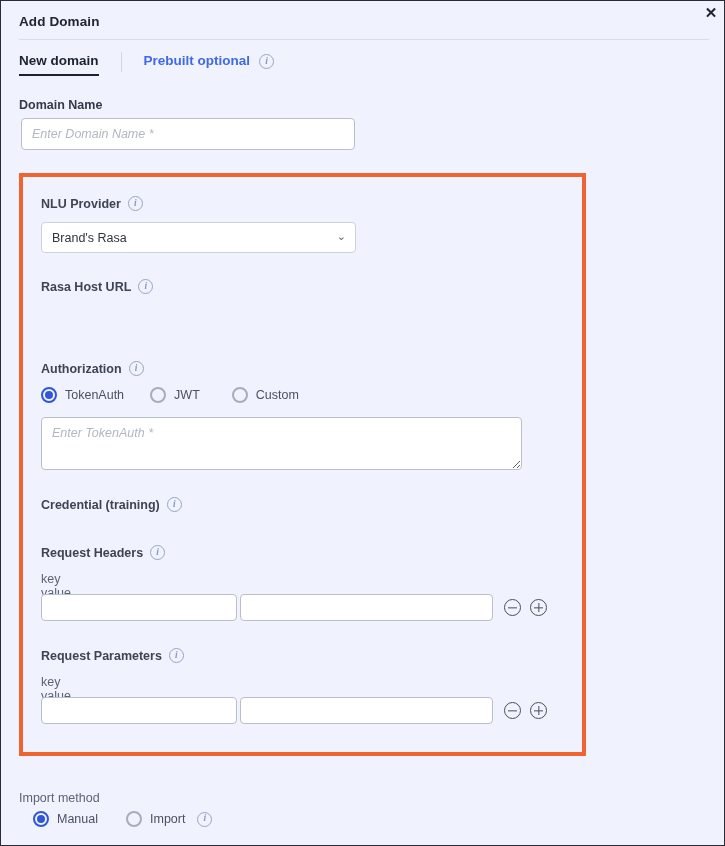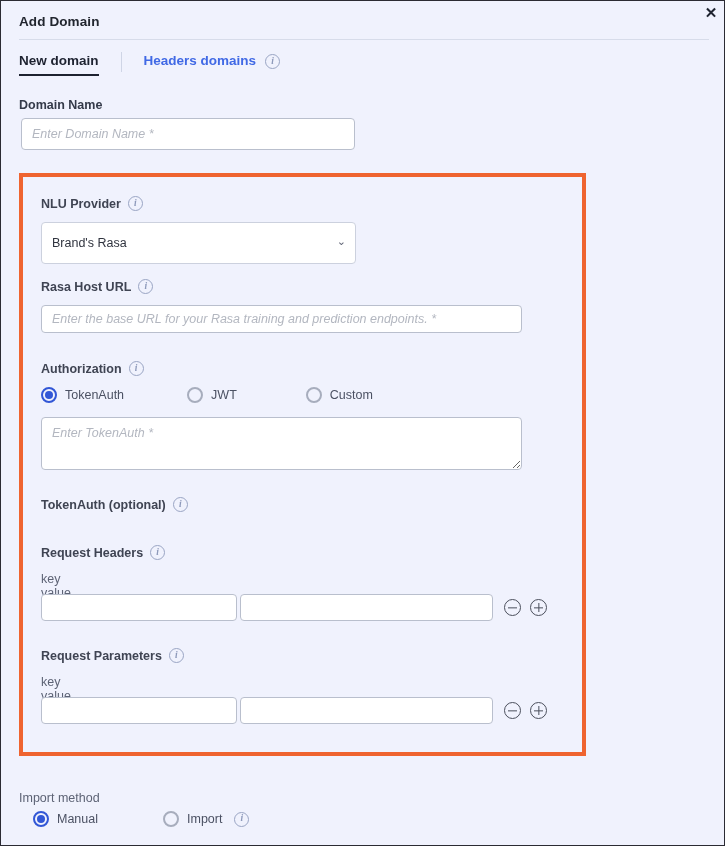--- a/index.html
+++ b/index.html
@@ -152,21 +152,21 @@
     position: absolute;
     right: 10px; top: 50%;
     transform: translateY(-60%);
     pointer-events: none;
     color: #5f6475;
     font-size: 11px;
     line-height: 1;
   }
 
   
-  .radio-row { display: flex; align-items: center; gap: 37px; }
+  .radio-row { display: flex; align-items: center; }
   .radio-item {
     display: flex; align-items: center;
     gap: 8px;
     cursor: pointer;
   }
   .radio-dot {
     width: 16px; height: 16px;
     border-radius: 50%;
     border: 2px solid #a7adbd;
     background: #f0f2fd;
@@ -237,47 +237,46 @@
 
   <div class="close-btn">✕</div>
 
   <div class="dlg-title">Add Domain</div>
   <div class="title-rule"></div>
 
   <div class="tabs">
     <div class="tab active">New domain</div>
     <div class="tab-sep"></div>
     <div style="display:flex;align-items:center;gap:9px;padding-bottom:6px;">
-      <div class="tab link" style="padding-bottom:0;">Headers domains</div>
+      <div class="tab link" style="padding-bottom:0;">Prebuilt optional</div>
       <span class="info-icon">i</span>
     </div>
   </div>
 
   <div style="position:absolute;left:18px;top:97px;">
     <div class="field-label dark">Domain Name</div>
   </div>
   <input class="txt-input" style="position: absolute; left: 20px; top: 117px; width: 334px; height: 32px;" placeholder="Enter Domain Name *">
 
   <div style="position:absolute;left:40px;top:195px;" class="field-label strong">
     <span>NLU Provider</span>
     <span class="info-icon">i</span>
   </div>
   <div class="sel-wrap" style="position:absolute;left:40px;top:221px;">
-    <select class="sel-input" style="width:315px;height:42px;">
+    <select class="sel-input" style="width:315px;height:31px;">
       <option>Brand's Rasa</option>
     </select>
     <span class="sel-chev">⌄</span>
   </div>
 
   <div style="position:absolute;left:40px;top:278px;" class="field-label strong">
     <span>Rasa Host URL</span>
     <span class="info-icon">i</span>
   </div>
 
-  <input class="txt-input" style="position: absolute; left: 40px; top: 304px; width: 481px; height: 28px;" placeholder="Enter the base URL for your Rasa training and prediction endpoints. *">
 
   <div style="position:absolute;left:40px;top:360px;" class="field-label strong">
     <span>Authorization</span>
     <span class="info-icon">i</span>
   </div>
 
   <div class="radio-row" style="position:absolute;left:40px;top:386px;">
     <div class="radio-item" style="margin-right:26px;">
       <span class="radio-dot checked"></span>
       <span class="radio-label">TokenAuth</span>
@@ -288,21 +287,21 @@
     </div>
     <div class="radio-item">
       <span class="radio-dot"></span>
       <span class="radio-label">Custom</span>
     </div>
   </div>
 
   <textarea class="txt-input" style="position: absolute; left: 40px; top: 416px; width: 481px; height: 53px;" placeholder="Enter TokenAuth *"></textarea>
 
   <div style="position:absolute;left:40px;top:496px;" class="field-label strong">
-    <span>TokenAuth (optional)</span>
+    <span>Credential (training)</span>
     <span class="info-icon">i</span>
   </div>
 
   <div style="position:absolute;left:40px;top:544px;" class="field-label strong">
     <span>Request Headers</span>
     <span class="info-icon">i</span>
   </div>
   <div class="kv-head" style="position:absolute;left:40px;top:571px;width:481px;">
     <div style="width:199px;">key</div>
     <div>value</div>

